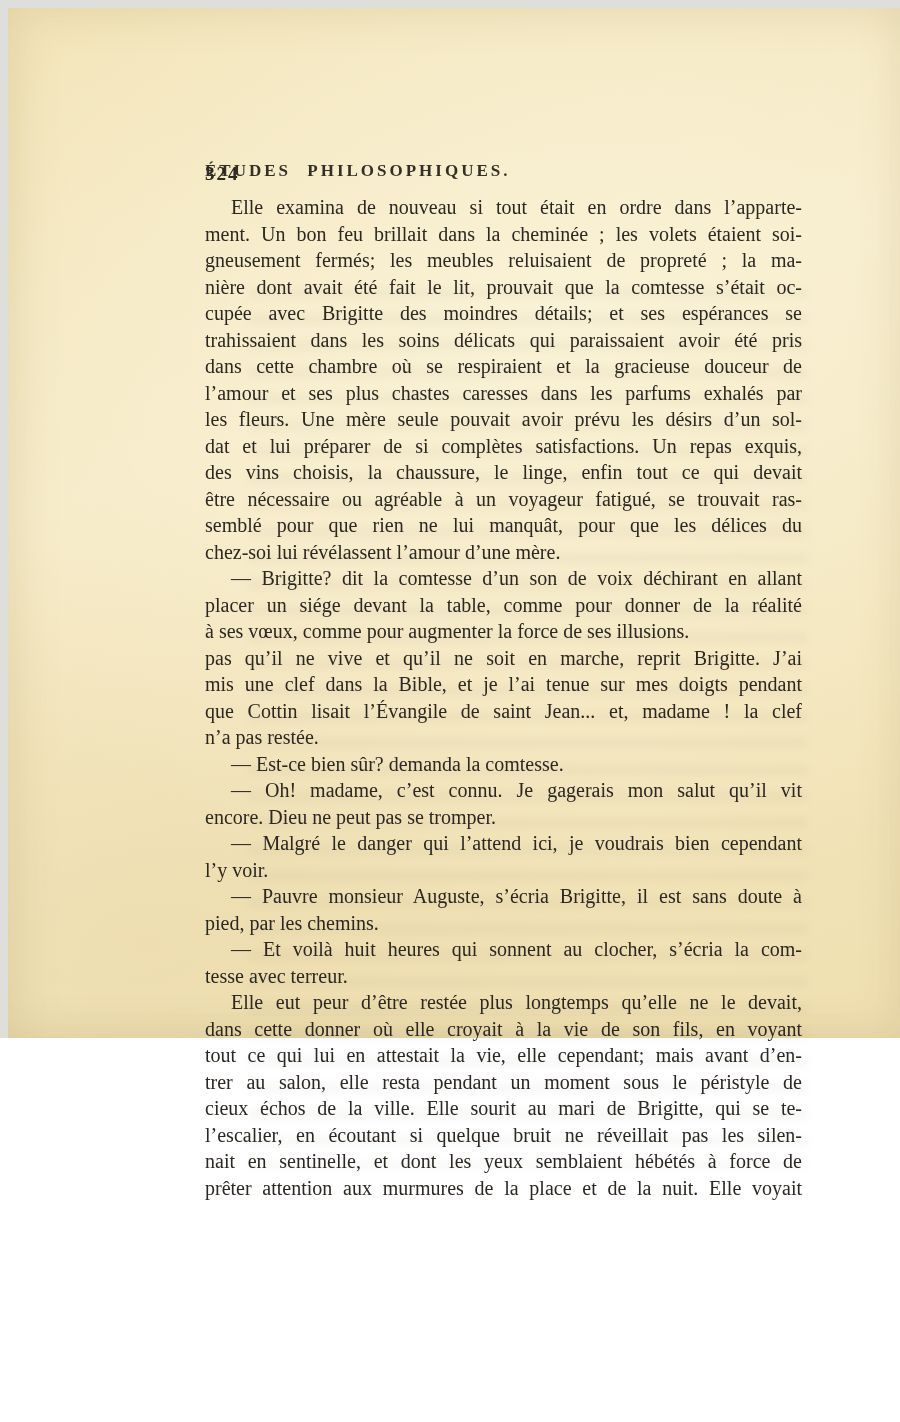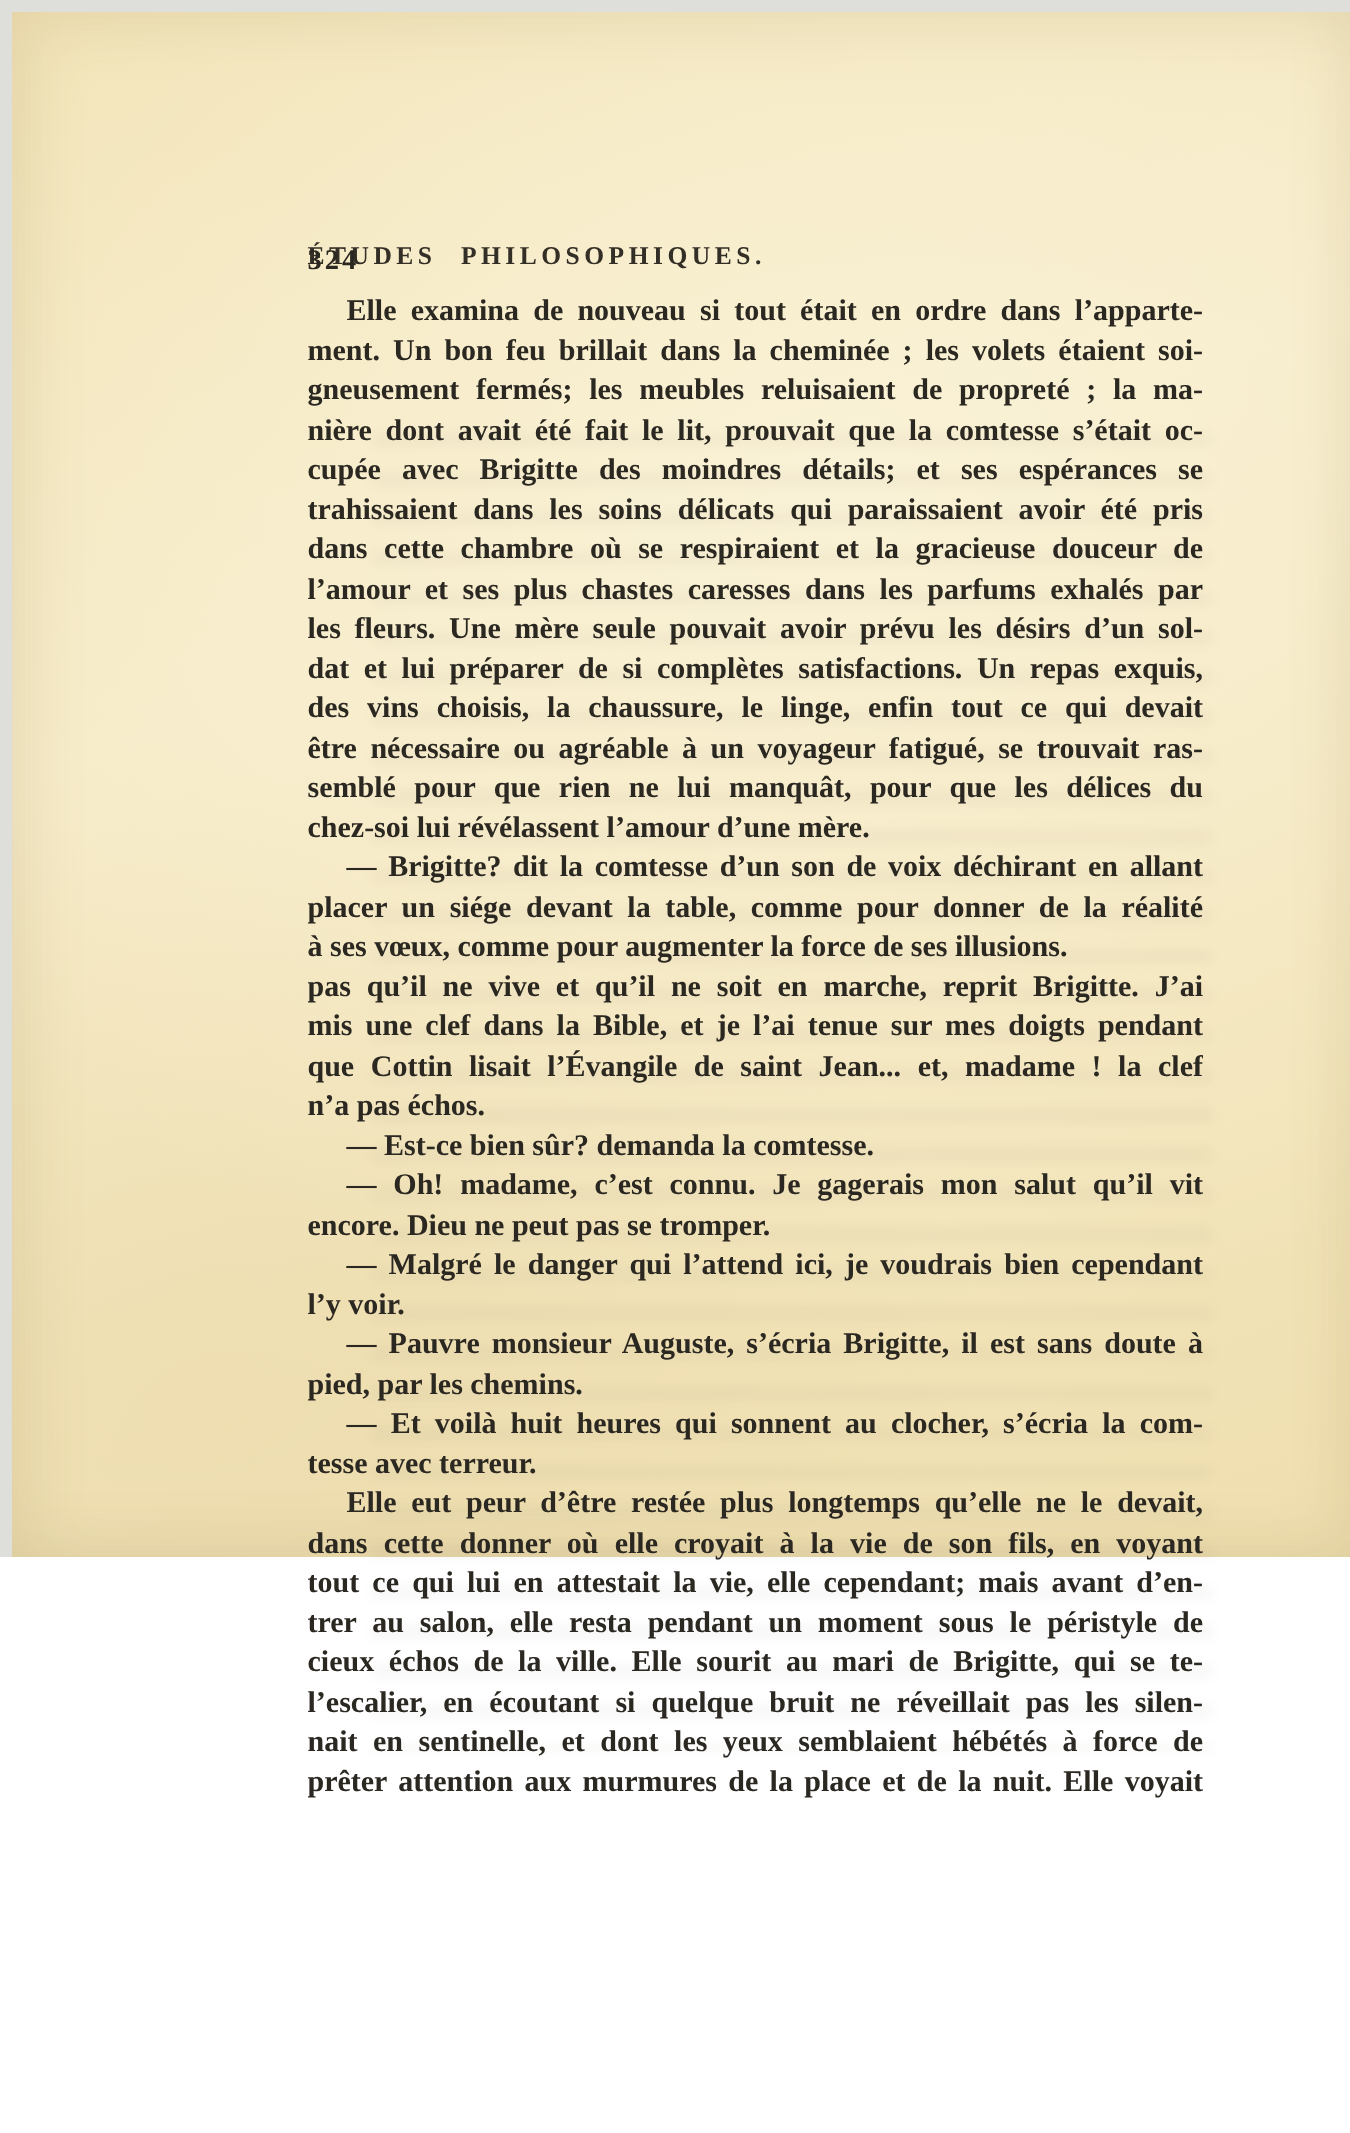--- a/index.html
+++ b/index.html
@@ -73,21 +73,21 @@
     color: #332e26;
   }
   .textblock {
     position: absolute;
     left: 197px;
     top: 186px;
     width: 597px;
     font-size: 20px;
     color: #2b2721;
   }
-  .paragraph { margin: 0; font-weight: bold; }
+  .paragraph { margin: 0; }
   .line {
     display: block;
     height: 26.5px;
     line-height: 26.5px;
     overflow: hidden;
     text-align: left;
     white-space: normal;
   }
   .line.first { text-indent: 26px; }
   .line.j { text-align: justify; }
@@ -129,21 +129,21 @@
         </div>
         <div class="paragraph">
           <div class="line first j">— Brigitte? dit la comtesse d’un son de voix déchirant en allant</div>
           <div class="line j">placer un siége devant la table, comme pour donner de la réalité</div>
           <div class="line">à ses vœux, comme pour augmenter la force de ses illusions.</div>
         </div>
         <div class="paragraph">
           <div class="line j">pas qu’il ne vive et qu’il ne soit en marche, reprit Brigitte. J’ai</div>
           <div class="line j">mis une clef dans la Bible, et je l’ai tenue sur mes doigts pendant</div>
           <div class="line j">que Cottin lisait l’Évangile de saint Jean... et, madame ! la clef</div>
-          <div class="line">n’a pas échos.</div>
+          <div class="line">n’a pas restée.</div>
         </div>
         <div class="paragraph">
           <div class="line first">— Est-ce bien sûr? demanda la comtesse.</div>
         </div>
         <div class="paragraph">
           <div class="line first j">— Oh! madame, c’est connu. Je gagerais mon salut qu’il vit</div>
           <div class="line">encore. Dieu ne peut pas se tromper.</div>
         </div>
         <div class="paragraph">
           <div class="line first j">— Malgré le danger qui l’attend ici, je voudrais bien cependant</div>

